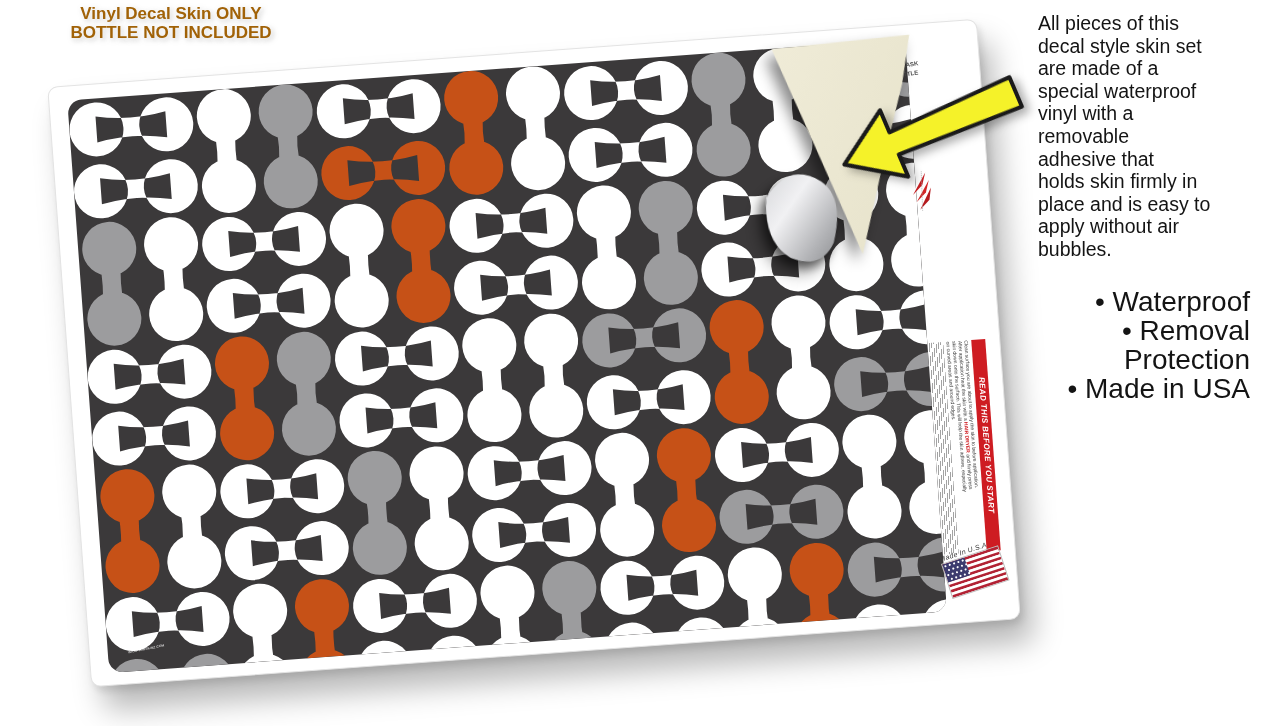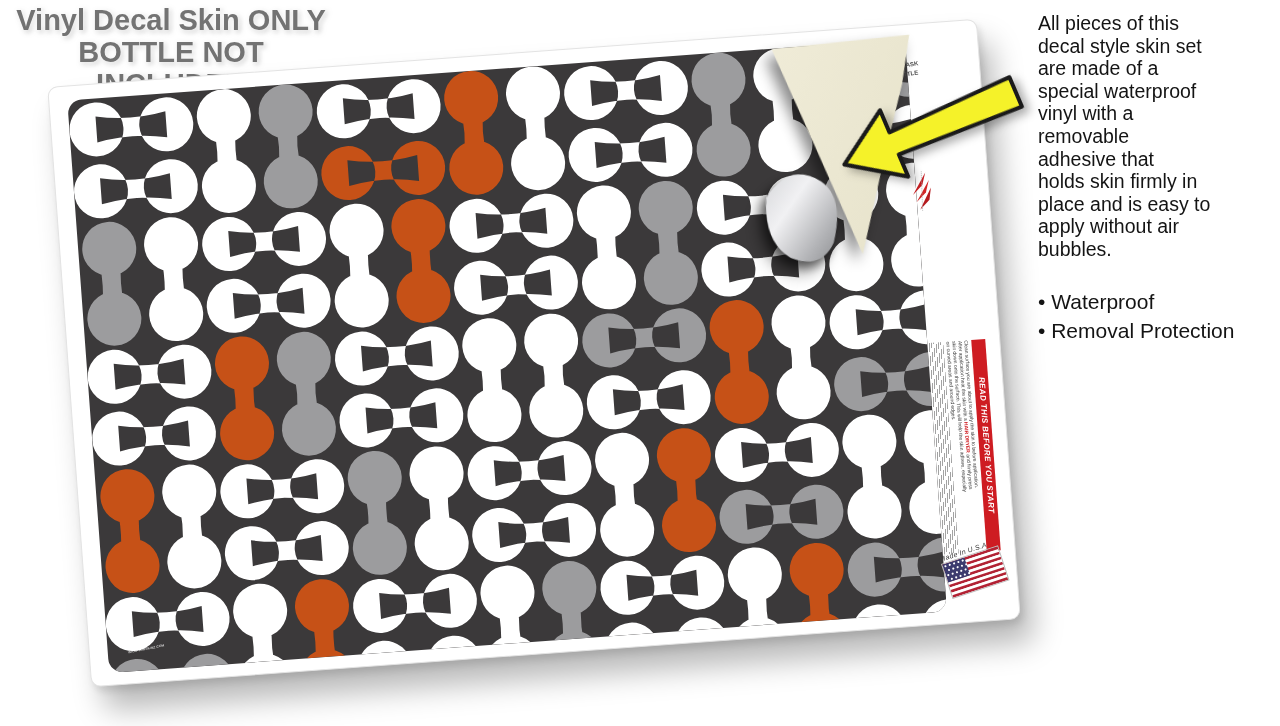--- a/index.html
+++ b/index.html
@@ -3,29 +3,29 @@
 <meta charset="utf-8">
 <style>
   html,body{margin:0;padding:0;}
   body{
     width:1280px;height:726px;position:relative;overflow:hidden;
     background:#ffffff;font-family:"Liberation Sans",sans-serif;
   }
   
   .header{
     position:absolute;left:6px;top:5px;width:330px;text-align:center;
-    font-size:29px;font-weight:600;color:#737373;line-height:1.1;
+    font-size:17px;font-weight:600;color:#a16207;line-height:1.1;
     text-shadow:0 0 6px #fff,0 0 10px #fff,2px 2px 5px rgba(130,130,130,.55);
   }
   
   .info{position:absolute;left:1038px;top:12px;width:212px;color:#141414;
         text-shadow:0 0 4px #fff;}
   .info .para{font-size:19.5px;line-height:22.6px;white-space:pre-line;}
   .info ul{list-style:none;margin:26px 0 0 0;padding:0;}
-  .info li{font-size:21px;line-height:29px;}
+  .info li{font-size:28px;line-height:29px;text-align:right;}
   .info li::before{content:"• ";}
   
   .sheet{
     position:absolute;left:68px;top:52px;width:930px;height:600px;
     background:#fff;border:1px solid #e3e3e3;border-radius:10px;
     transform:rotate(-4.2deg);
     box-shadow:3px 5px 7px rgba(0,0,0,.10), 12px 24px 30px rgba(0,0,0,.28);
   }
   .pattern-area{
     position:absolute;left:18px;top:14px;width:840px;height:574px;
@@ -96,20 +96,21 @@
 vinyl with a
 removable
 adhesive that
 holds skin firmly in
 place and is easy to
 apply without air
 bubbles.</div>
   <ul>
     <li>Waterproof</li>
     <li>Removal Protection</li>
+    <li>Made in USA</li>
   </ul>
 </div>
 
 <div class="sheet">
 
   <div class="pattern-area" style="background: rgb(59, 57, 58);">
     <svg viewBox="0 0 840 574" preserveAspectRatio="none">
         <path d="M 0 31 a 27 27 0 1 0 54 0 a 27 27 0 1 0 -54 0 M 70 31 a 27 27 0 1 0 54 0 a 27 27 0 1 0 -54 0 M 27 18 Q 62 25.54 97 18 L 97 44 Q 62 36.46 27 44 Z" fill="#ffffff"></path>
         <path d="M 0 93 a 27 27 0 1 0 54 0 a 27 27 0 1 0 -54 0 M 70 93 a 27 27 0 1 0 54 0 a 27 27 0 1 0 -54 0 M 27 80 Q 62 87.54 97 80 L 97 106 Q 62 98.46 27 106 Z" fill="#ffffff"></path>
         <path d="M 128 27 a 27 27 0 1 0 54 0 a 27 27 0 1 0 -54 0 M 128 97 a 27 27 0 1 0 54 0 a 27 27 0 1 0 -54 0 M 142 27 Q 149.54 62 142 97 L 168 97 Q 160.46 62 168 27 Z" fill="#ffffff"></path>

